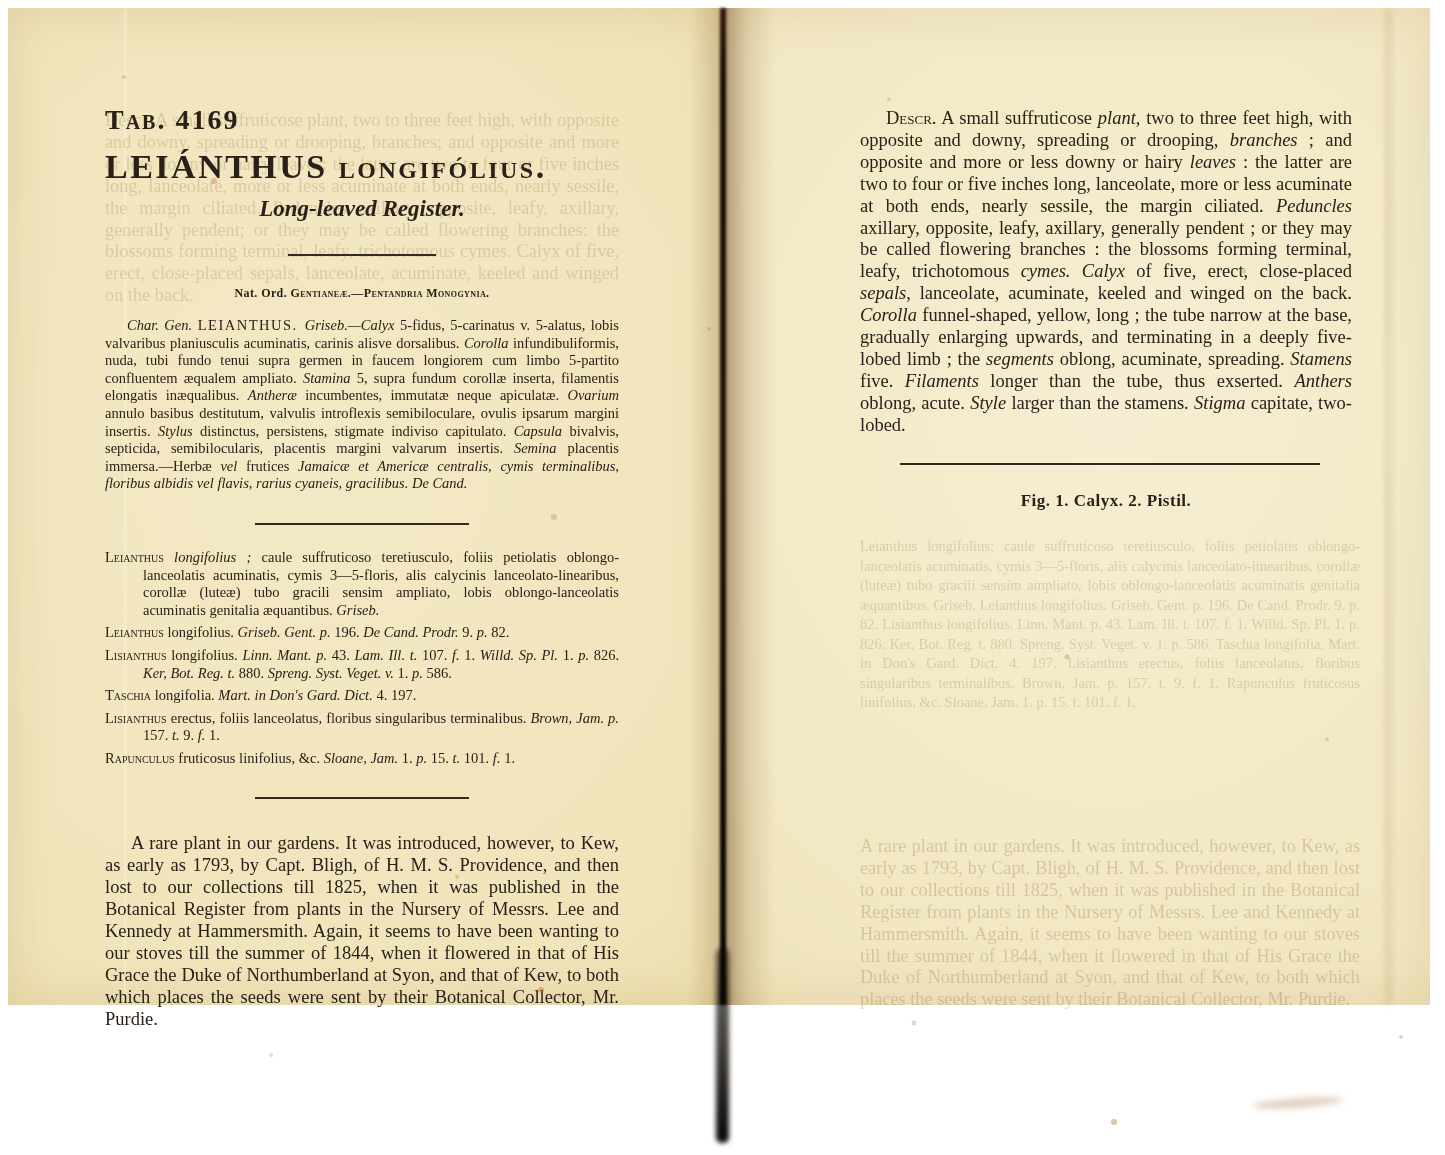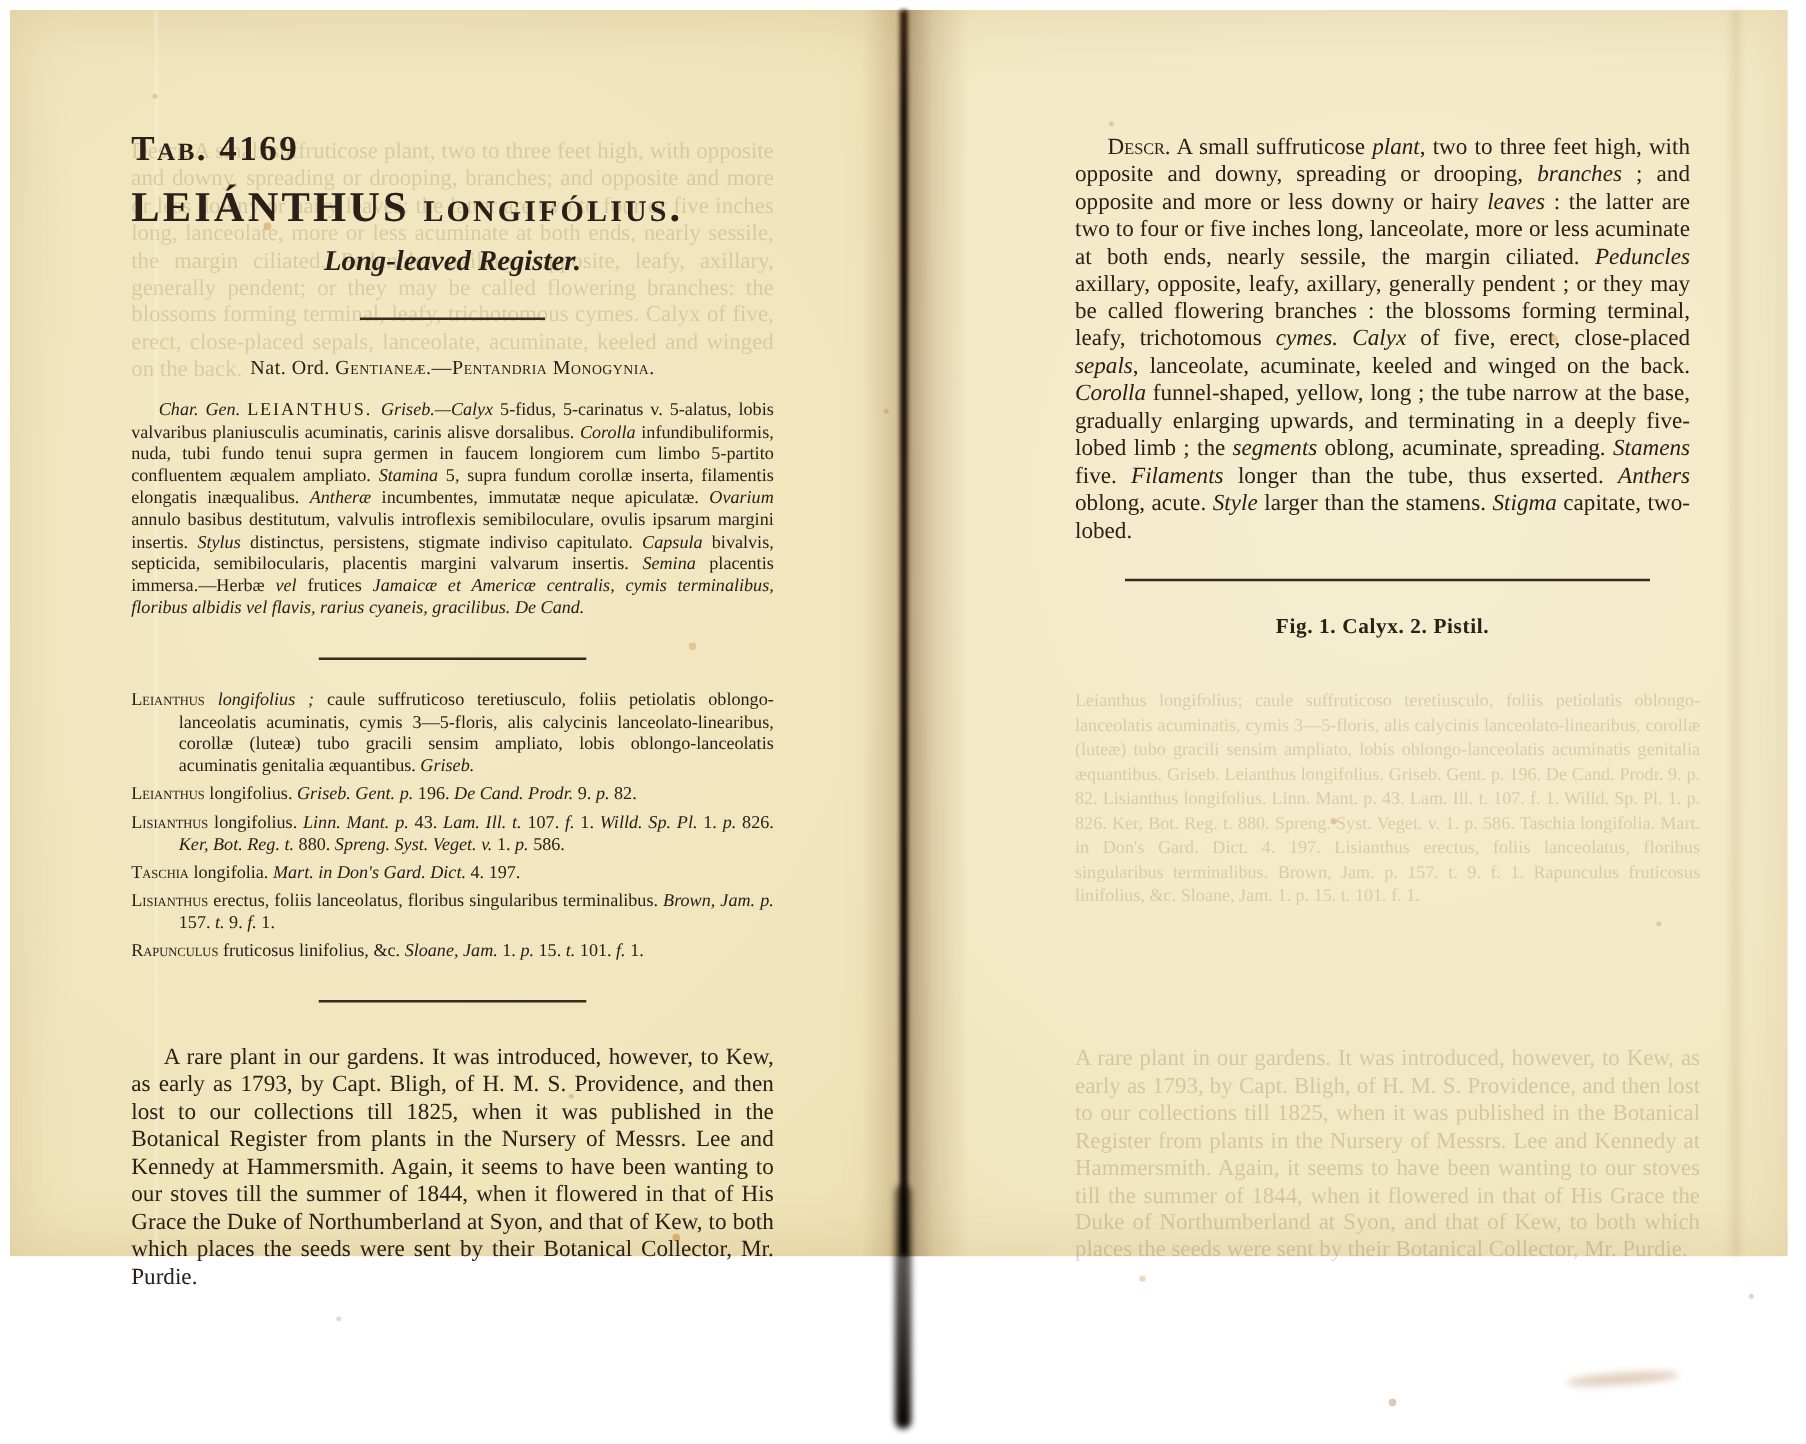--- a/index.html
+++ b/index.html
@@ -48,21 +48,21 @@
     filter:blur(2.5px);border-radius:6px;
   }
 
   
   .lp-content{position:absolute;left:97px;top:0;width:514px;padding-top:96px;z-index:2;}
   .rp-content{position:absolute;left:137px;top:0;width:492px;padding-top:100px;z-index:2;}
 
   .heading-tab{font-size:28px;font-weight:bold;text-align:left;letter-spacing:2px;margin:0 0 12px;}
   .heading-title{font-size:34px;font-weight:bold;text-align:left;letter-spacing:2.5px;margin:0 0 10px;}
   .heading-sub{font-size:23px;font-style:italic;font-weight:bold;text-align:center;margin:0;}
-  .natord{font-size:16px;font-weight:normal;text-align:center;letter-spacing:.4px;margin:0 0 16px;}
+  .natord{font-size:12px;font-weight:bold;text-align:center;letter-spacing:.4px;margin:0 0 16px;}
 
   .rule{height:0;border-top:2px solid #352a1e;}
   .rule-short{width:148px;margin:32px auto 30px;}
   .rule-mid{width:214px;margin:30px auto 24px;}
   .rule-mid2{width:214px;margin:30px auto 34px;}
   .rule-fig{width:420px;margin:26px 0 0 40px;}
 
   .small-text{font-size:14.5px;line-height:17.6px;text-align:justify;}
   .body-text{font-size:18.5px;line-height:21.9px;text-align:justify;}
 
@@ -76,21 +76,21 @@
   .st-i{font-style:italic;}
   .st-sc{font-variant:small-caps;}
   .st-spread{letter-spacing:1.5px;}
 
   
   .ghost{
     position:absolute;z-index:1;color:#7a5b2e;
     filter:blur(.5px);text-align:justify;
   }
   .lp-ghost{left:97px;top:102px;width:514px;font-size:18.3px;line-height:21.9px;opacity:.20;}
-  .rp-ghost-mid{left:137px;top:544px;width:500px;font-size:14.5px;line-height:19.5px;opacity:.22;}
+  .rp-ghost-mid{left:137px;top:529px;width:500px;font-size:14.5px;line-height:19.5px;opacity:.22;}
   .rp-ghost-bottom{left:137px;top:828px;width:500px;font-size:18.3px;line-height:21.9px;opacity:.24;}
 
   
   .stains{position:absolute;left:0;top:0;width:2px;height:2px;border-radius:50%;z-index:3;
     filter:blur(.6px);
     box-shadow:
       205px 172px 0 2px rgba(200,110,30,.35),
       115px  68px 0 1px rgba(200,120,40,.30),
       333px 405px 0 1px rgba(190,110,35,.28),
       545px 508px 0 2px rgba(200,120,40,.30),

